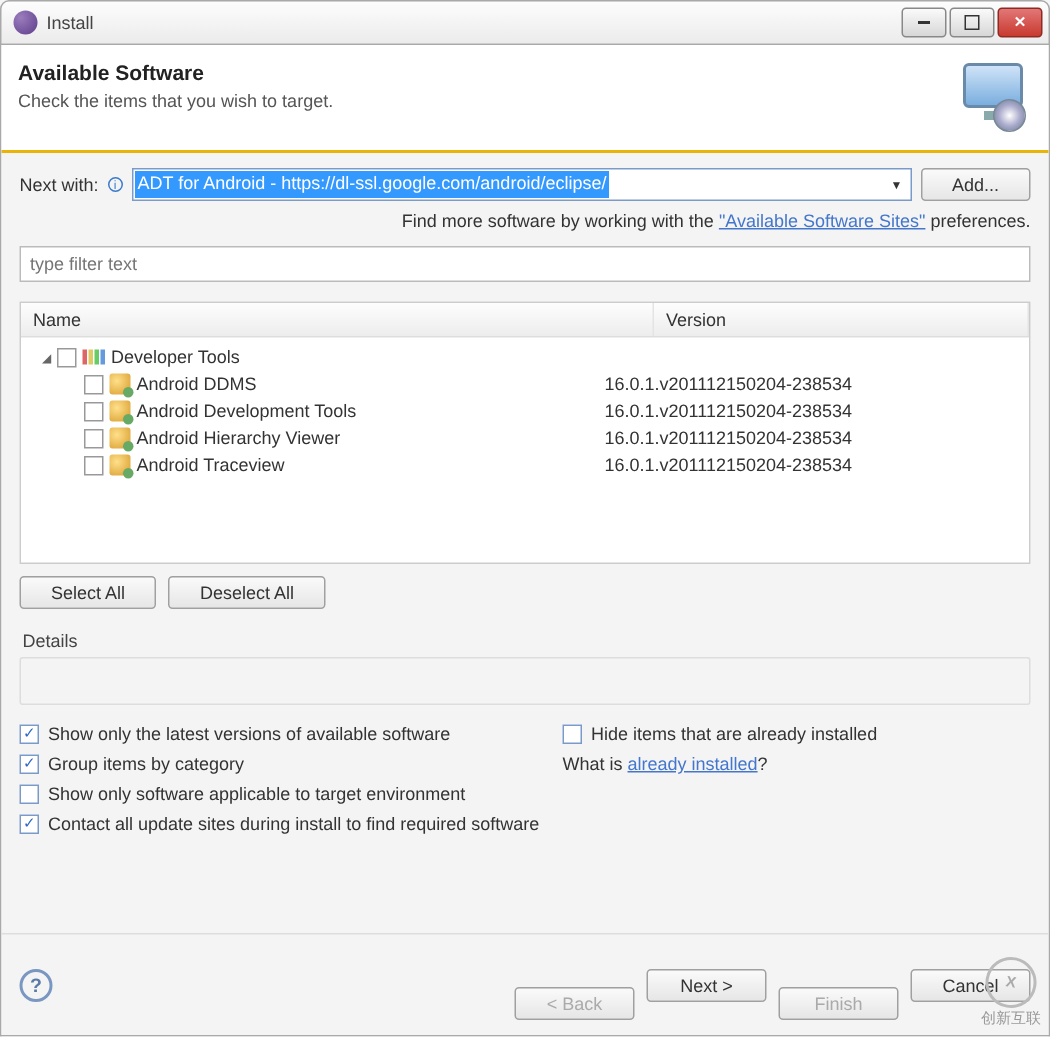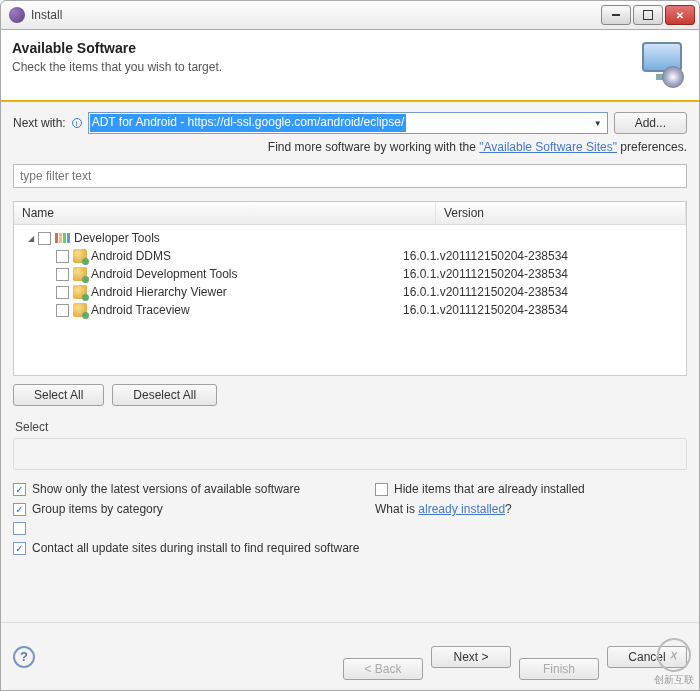--- a/index.html
+++ b/index.html
@@ -181,21 +181,21 @@
         </div>
       </div>
     </div>
 
     <div class="select-row">
       <button class="btn">Select All</button>
       <button class="btn">Deselect All</button>
     </div>
 
     <div class="details">
-      <div class="details-label">Select</div>
+      <div class="details-label">Details</div>
       <div class="details-box"></div>
     </div>
 
     <div class="options">
       <div class="opt-grid">
         <div class="check">
           <span class="box">✓</span>
           <span>Show only the latest versions of available software</span>
         </div>
         <div class="check">
@@ -205,20 +205,21 @@
         <div class="check">
           <span class="box">✓</span>
           <span>Group items by category</span>
         </div>
         <div class="what">
           <span>What is </span>
           <a href="#" class="link">already installed</a>?
         </div>
         <div class="check" style="grid-column:1/3">
           <span class="box"></span>
+          <span>Show only software applicable to target environment</span>
         </div>
         <div class="check" style="grid-column:1/3">
           <span class="box">✓</span>
           <span>Contact all update sites during install to find required software</span>
         </div>
       </div>
     </div>
 
   </div>
 

